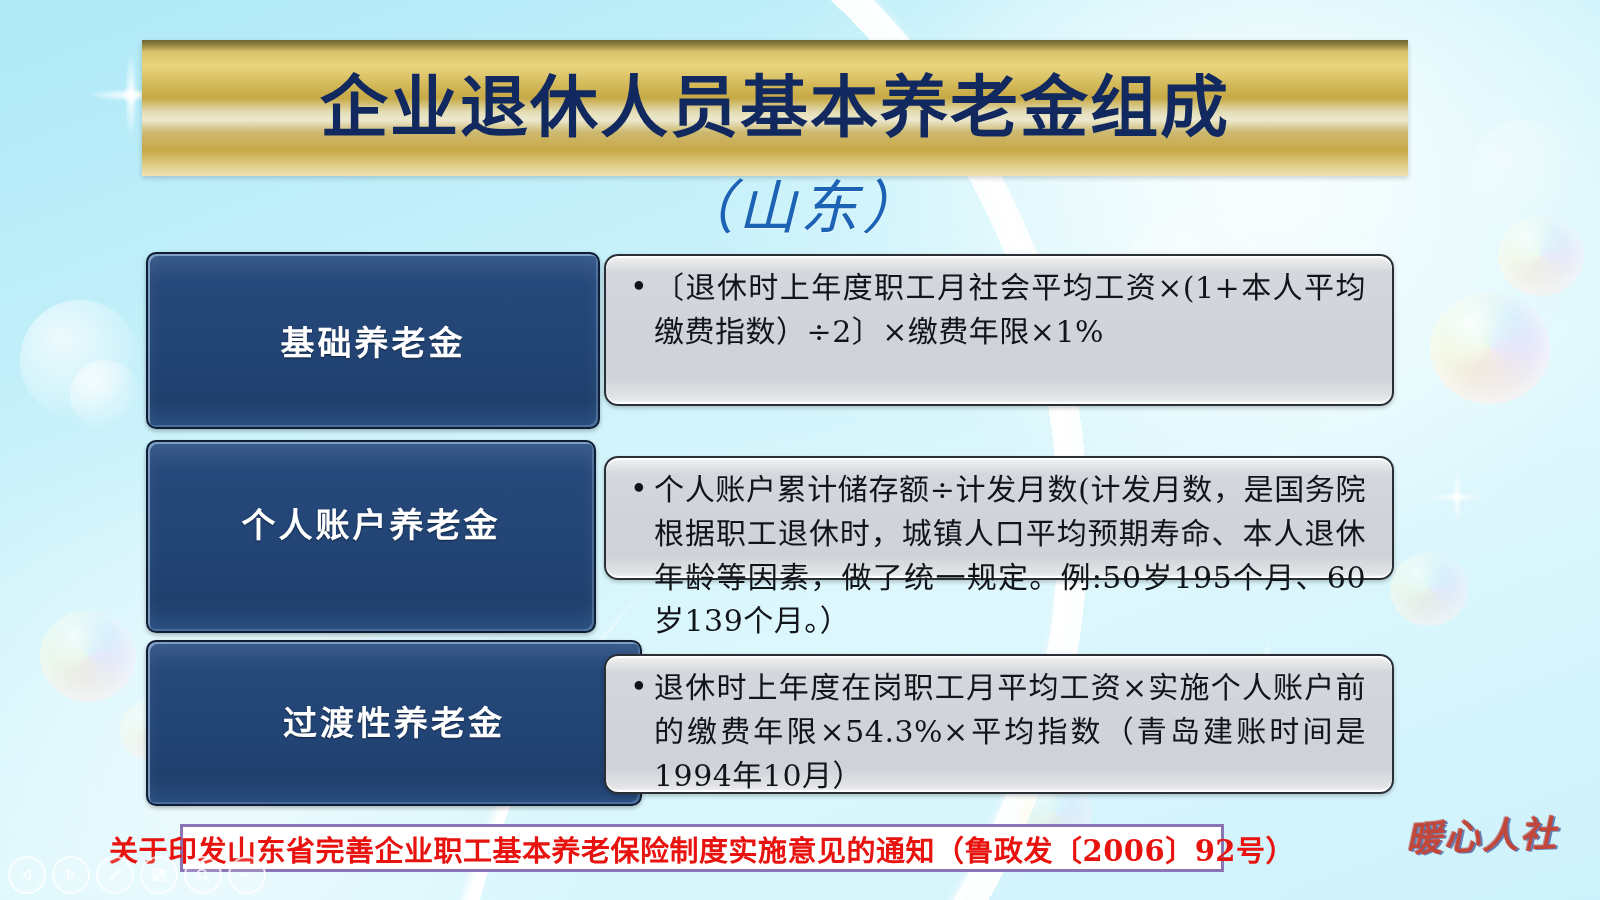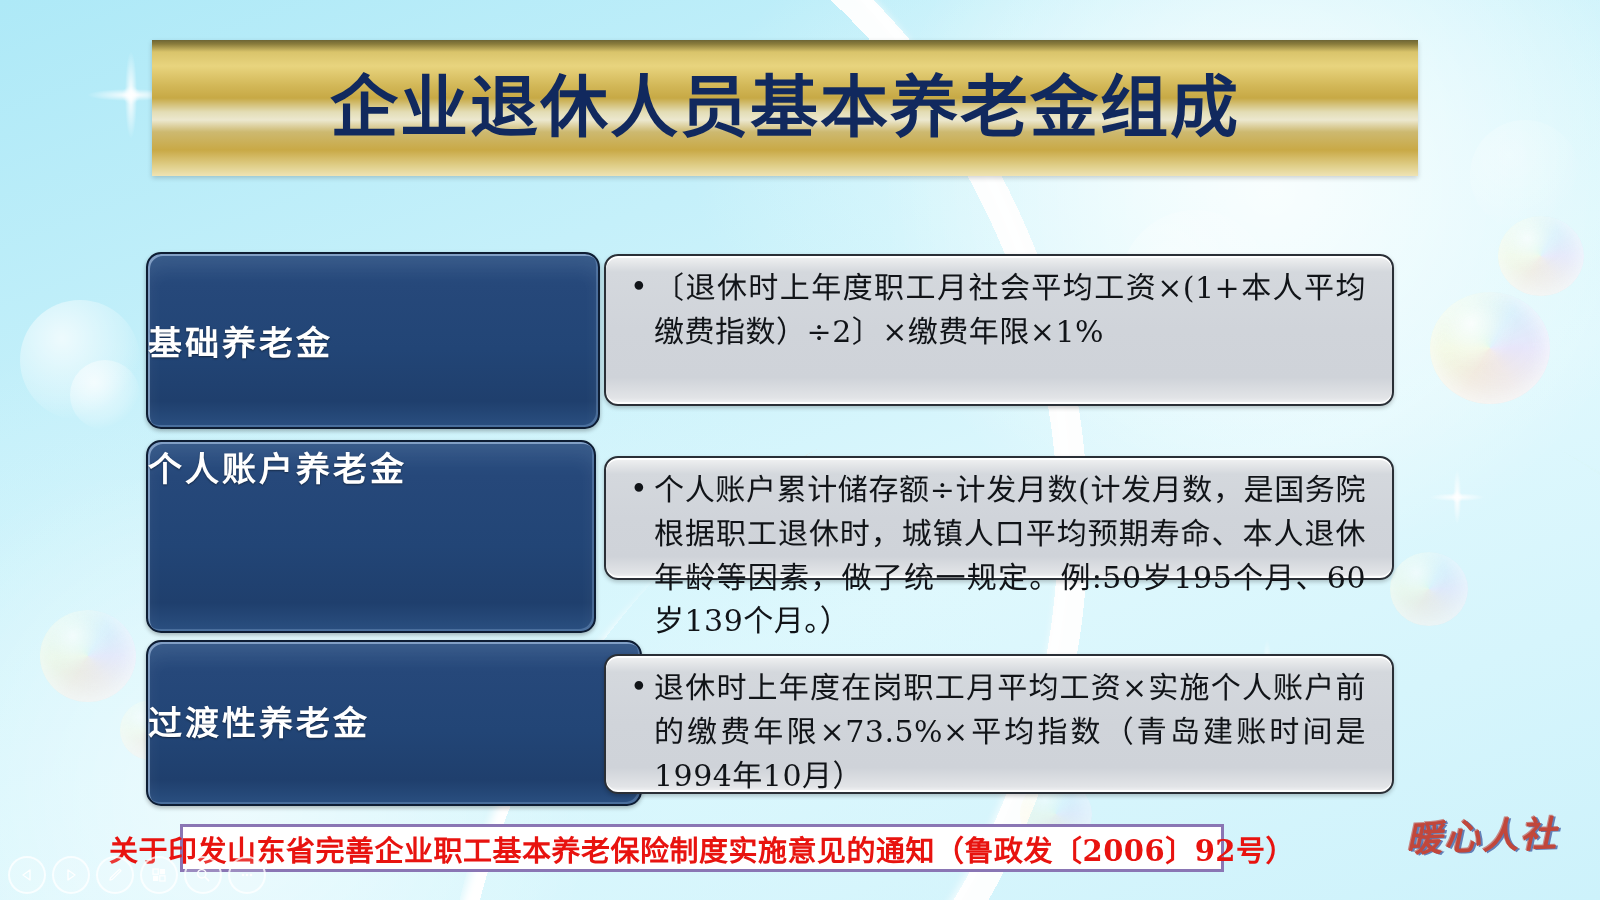--- a/index.html
+++ b/index.html
@@ -140,21 +140,21 @@
         rgba(255,214,186,.52));
     box-shadow: inset 0 -10px 22px rgba(255,255,255,.6), inset 0 6px 18px rgba(255,255,255,.45);
     filter: blur(.6px);
     opacity: .85;
     pointer-events: none;
   }
 
   
   .title-bar {
     position: absolute;
-    left: 152px; top: 40px;
+    left: 142px; top: 40px;
     width: 1266px; height: 136px;
     background: linear-gradient(to bottom,
         #6d6535 0px, #8a7c3c 4px,
         #d9c46b 12px, #e8d47e 26px,
         #d2b757 46px, #c7a945 58px,
         #e3ddb5 72px, #ece8cf 80px,
         #cdb970 92px, #c9a946 110px,
         #e0cf8a 126px, #efe3b4 136px);
     box-shadow: 0 2px 5px rgba(0,0,0,.18);
   }
@@ -190,30 +190,31 @@
   
   .rows {
     position: absolute;
     left: 0; top: 0;
     width: 1600px; height: 900px;
   }
   .row { position: absolute; }
 
   .label-box {
     position: absolute;
-    border-radius: 15px;
+    border-radius: 10px;
     background: linear-gradient(to bottom, #2c5183 0%, #26487a 18%, #224576 55%, #1f3f6d 85%, #2a4f80 100%);
     border: 2px solid #0e1d33;
     box-shadow:
       inset 2px 2px 0 rgba(190,215,245,.55),
       inset -2px -2px 0 rgba(150,185,225,.30),
       inset 0 14px 18px rgba(255,255,255,.07),
       0 2px 4px rgba(0,0,0,.28);
     display: flex;
     align-items: center;
+    justify-content: center;
   }
   .label-box.top-align { align-items: flex-start; }
   .label-text {
     color: #ffffff;
     font-size: 34px;
     font-weight: 700;
     letter-spacing: 3px;
     font-family: "DejaVu Sans", "Liberation Sans", sans-serif;
     text-shadow: 0 1px 2px rgba(0,0,0,.45);
     white-space: nowrap;
@@ -353,52 +354,53 @@
   <div class="bubble" style="left:1430px; top:292px; width:120px; height:112px;"></div>
   <div class="bubble" style="left:1498px; top:216px; width:86px; height:80px; opacity:.7;"></div>
   <div class="bubble" style="left:1390px; top:552px; width:78px; height:74px; opacity:.62;"></div>
   <div class="bubble" style="left:40px; top:610px; width:96px; height:92px; opacity:.68;"></div>
   <div class="bubble" style="left:120px; top:700px; width:62px; height:60px; opacity:.55;"></div>
   <div class="bubble" style="left:1020px; top:780px; width:72px; height:68px; opacity:.5;"></div>
 
   <div class="title-bar">
     <div class="title-text">企业退休人员基本养老金组成</div>
   </div>
+  <div class="subtitle">（山东）</div>
 
   <div class="rows">
 
     <div class="row">
       <div class="label-box" style="left:146px; top:252px; width:450px; height:173px;">
         <span class="label-text">基础养老金</span>
       </div>
       <div class="content-box" style="left:604px; top:254px; width:790px; height:152px;">
         <ul class="bullet-list">
           <li>〔退休时上年度职工月社会平均工资×(1+本人平均缴费指数）÷2〕×缴费年限×1%</li>
         </ul>
       </div>
     </div>
 
     <div class="row">
-      <div class="label-box top-align" style="left:146px; top:440px; width:450px; height:193px; box-sizing:border-box;">
+      <div class="label-box top-align" style="left:146px; top:440px; width:450px; height:193px; padding-top:56px; box-sizing:border-box;">
         <span class="label-text">个人账户养老金</span>
       </div>
       <div class="content-box" style="left:604px; top:456px; width:790px; height:124px;">
         <ul class="bullet-list">
           <li>个人账户累计储存额÷计发月数(计发月数，是国务院根据职工退休时，城镇人口平均预期寿命、本人退休年龄等因素，做了统一规定。例:50岁195个月、60岁139个月。）</li>
         </ul>
       </div>
     </div>
 
     <div class="row">
       <div class="label-box top-align" style="left:146px; top:640px; width:496px; height:166px; padding-top:54px; box-sizing:border-box;">
         <span class="label-text">过渡性养老金</span>
       </div>
       <div class="content-box" style="left:604px; top:654px; width:790px; height:140px;">
         <ul class="bullet-list">
-          <li>退休时上年度在岗职工月平均工资×实施个人账户前的缴费年限×73.5%×平均指数（青岛建账时间是1994年10月）</li>
+          <li>退休时上年度在岗职工月平均工资×实施个人账户前的缴费年限×54.3%×平均指数（青岛建账时间是1994年10月）</li>
         </ul>
       </div>
     </div>
 
   </div>
 
   <div class="footnote">
     <span class="footnote-text">关于印发山东省完善企业职工基本养老保险制度实施意见的通知（鲁政发〔2006〕92号）</span>
   </div>
 

